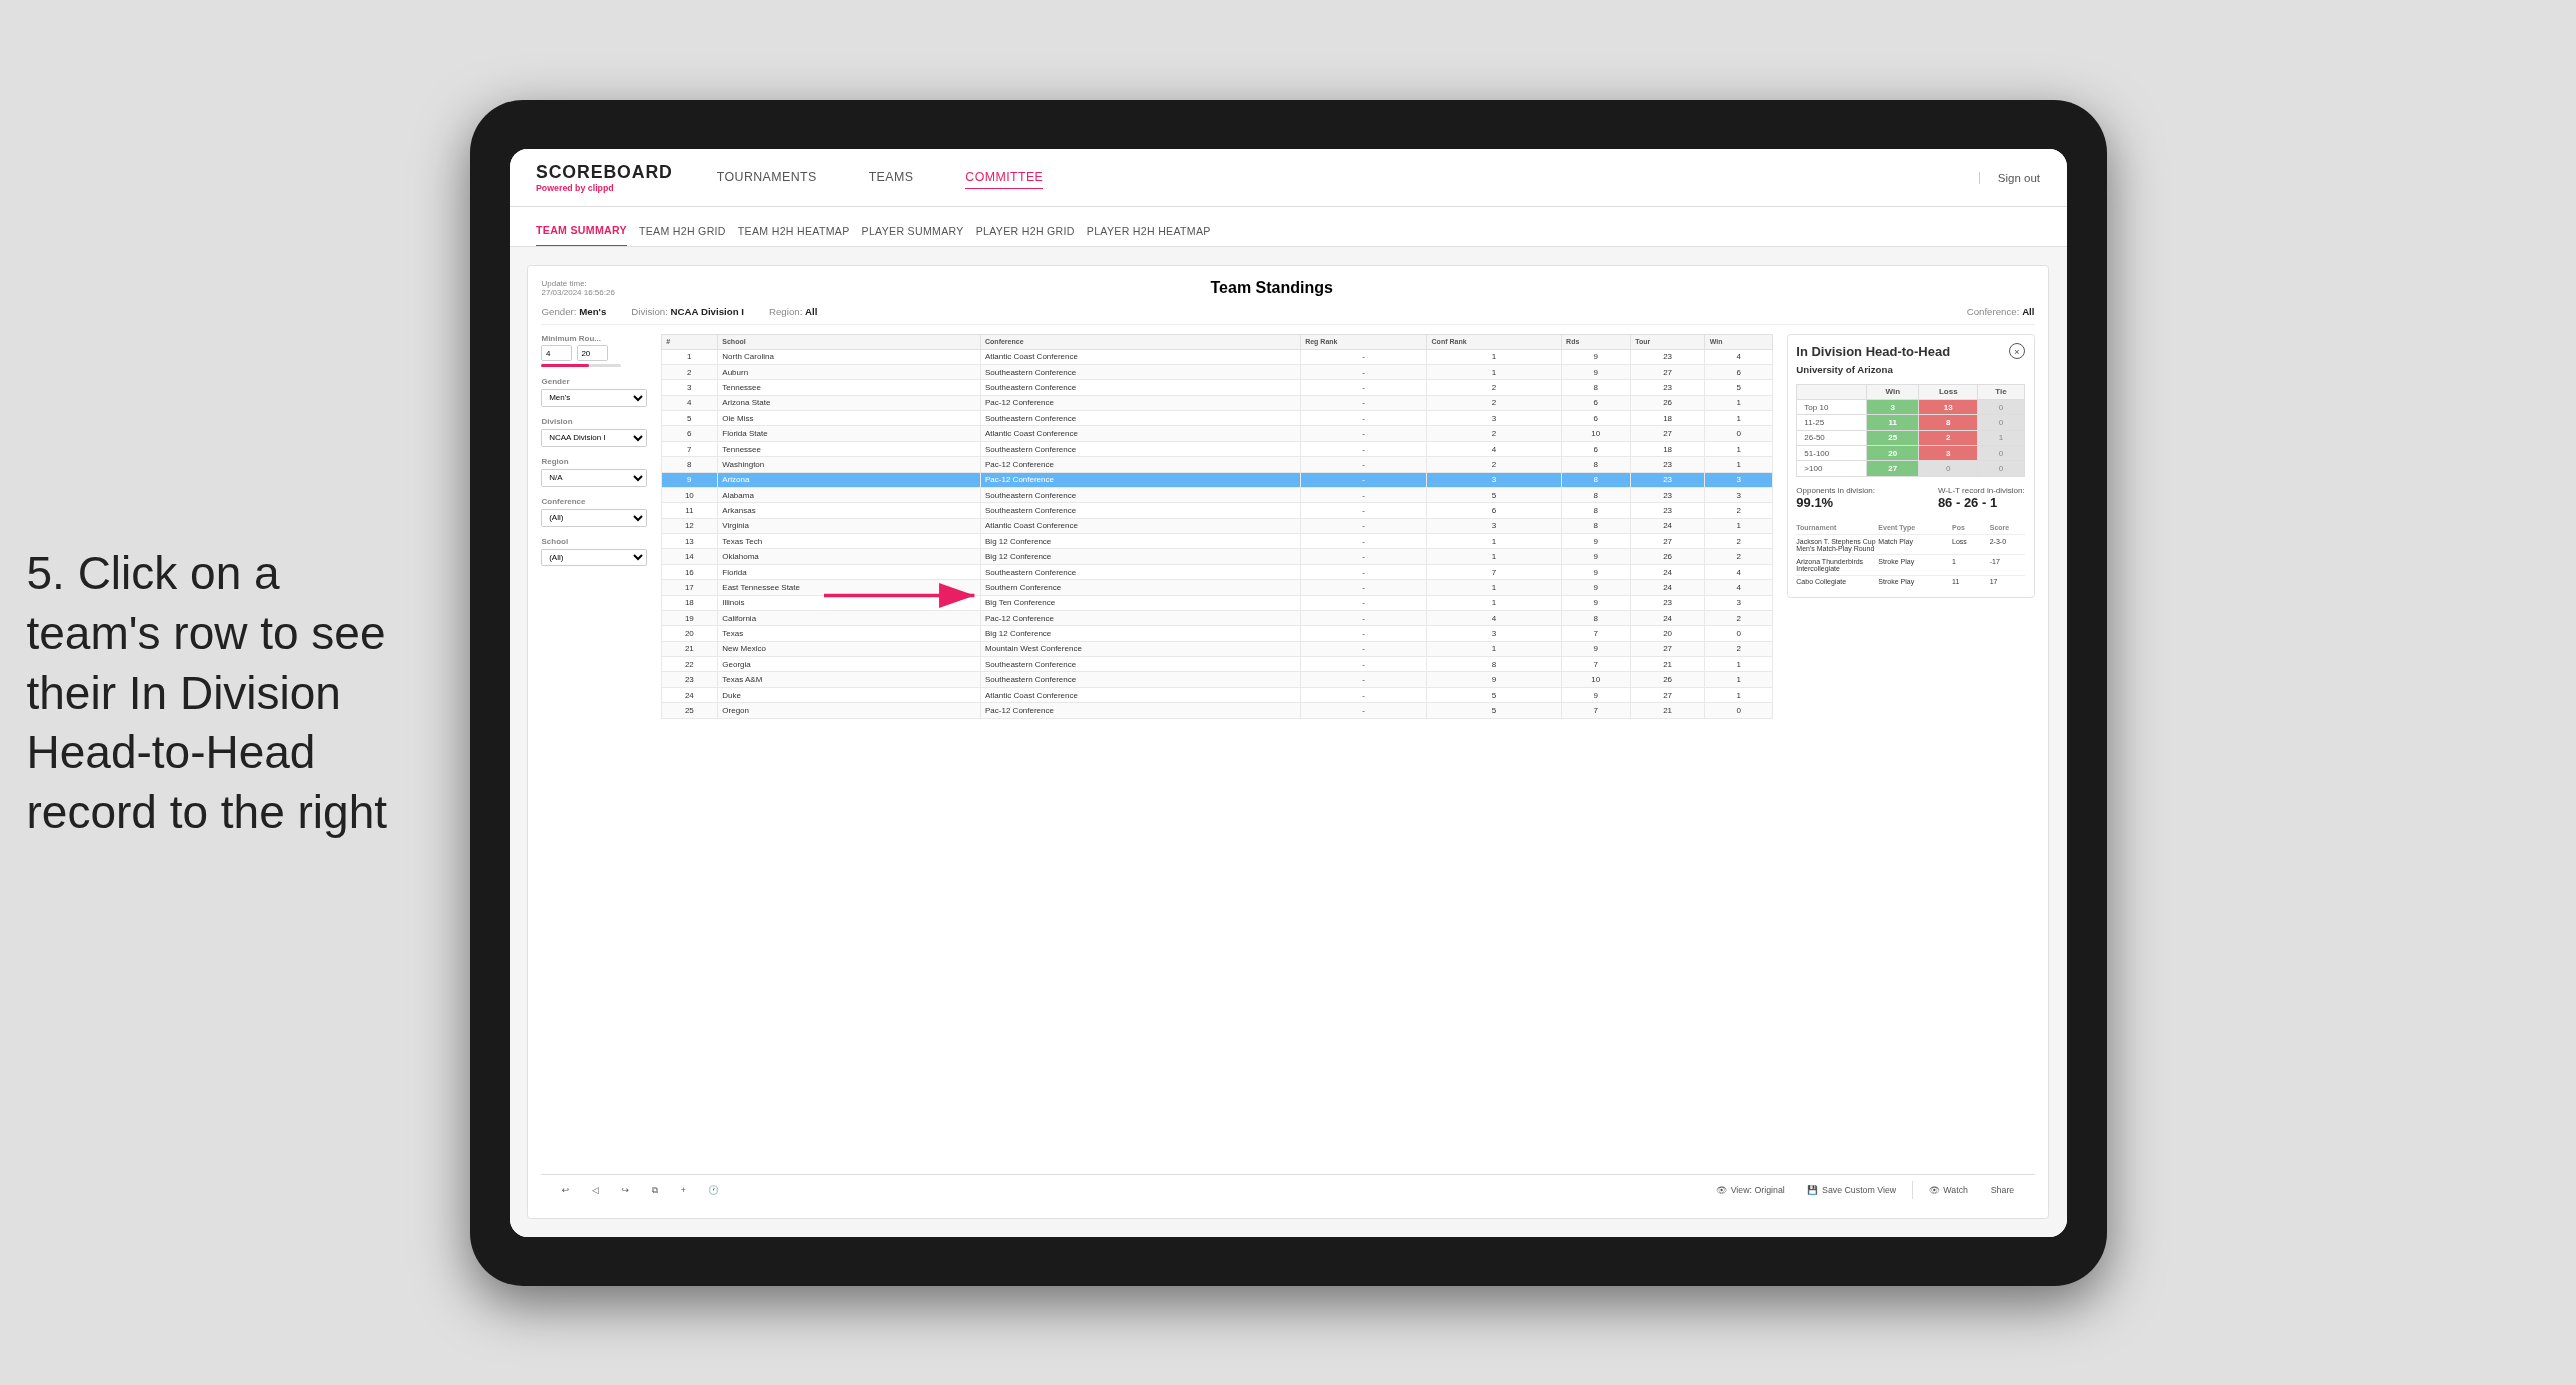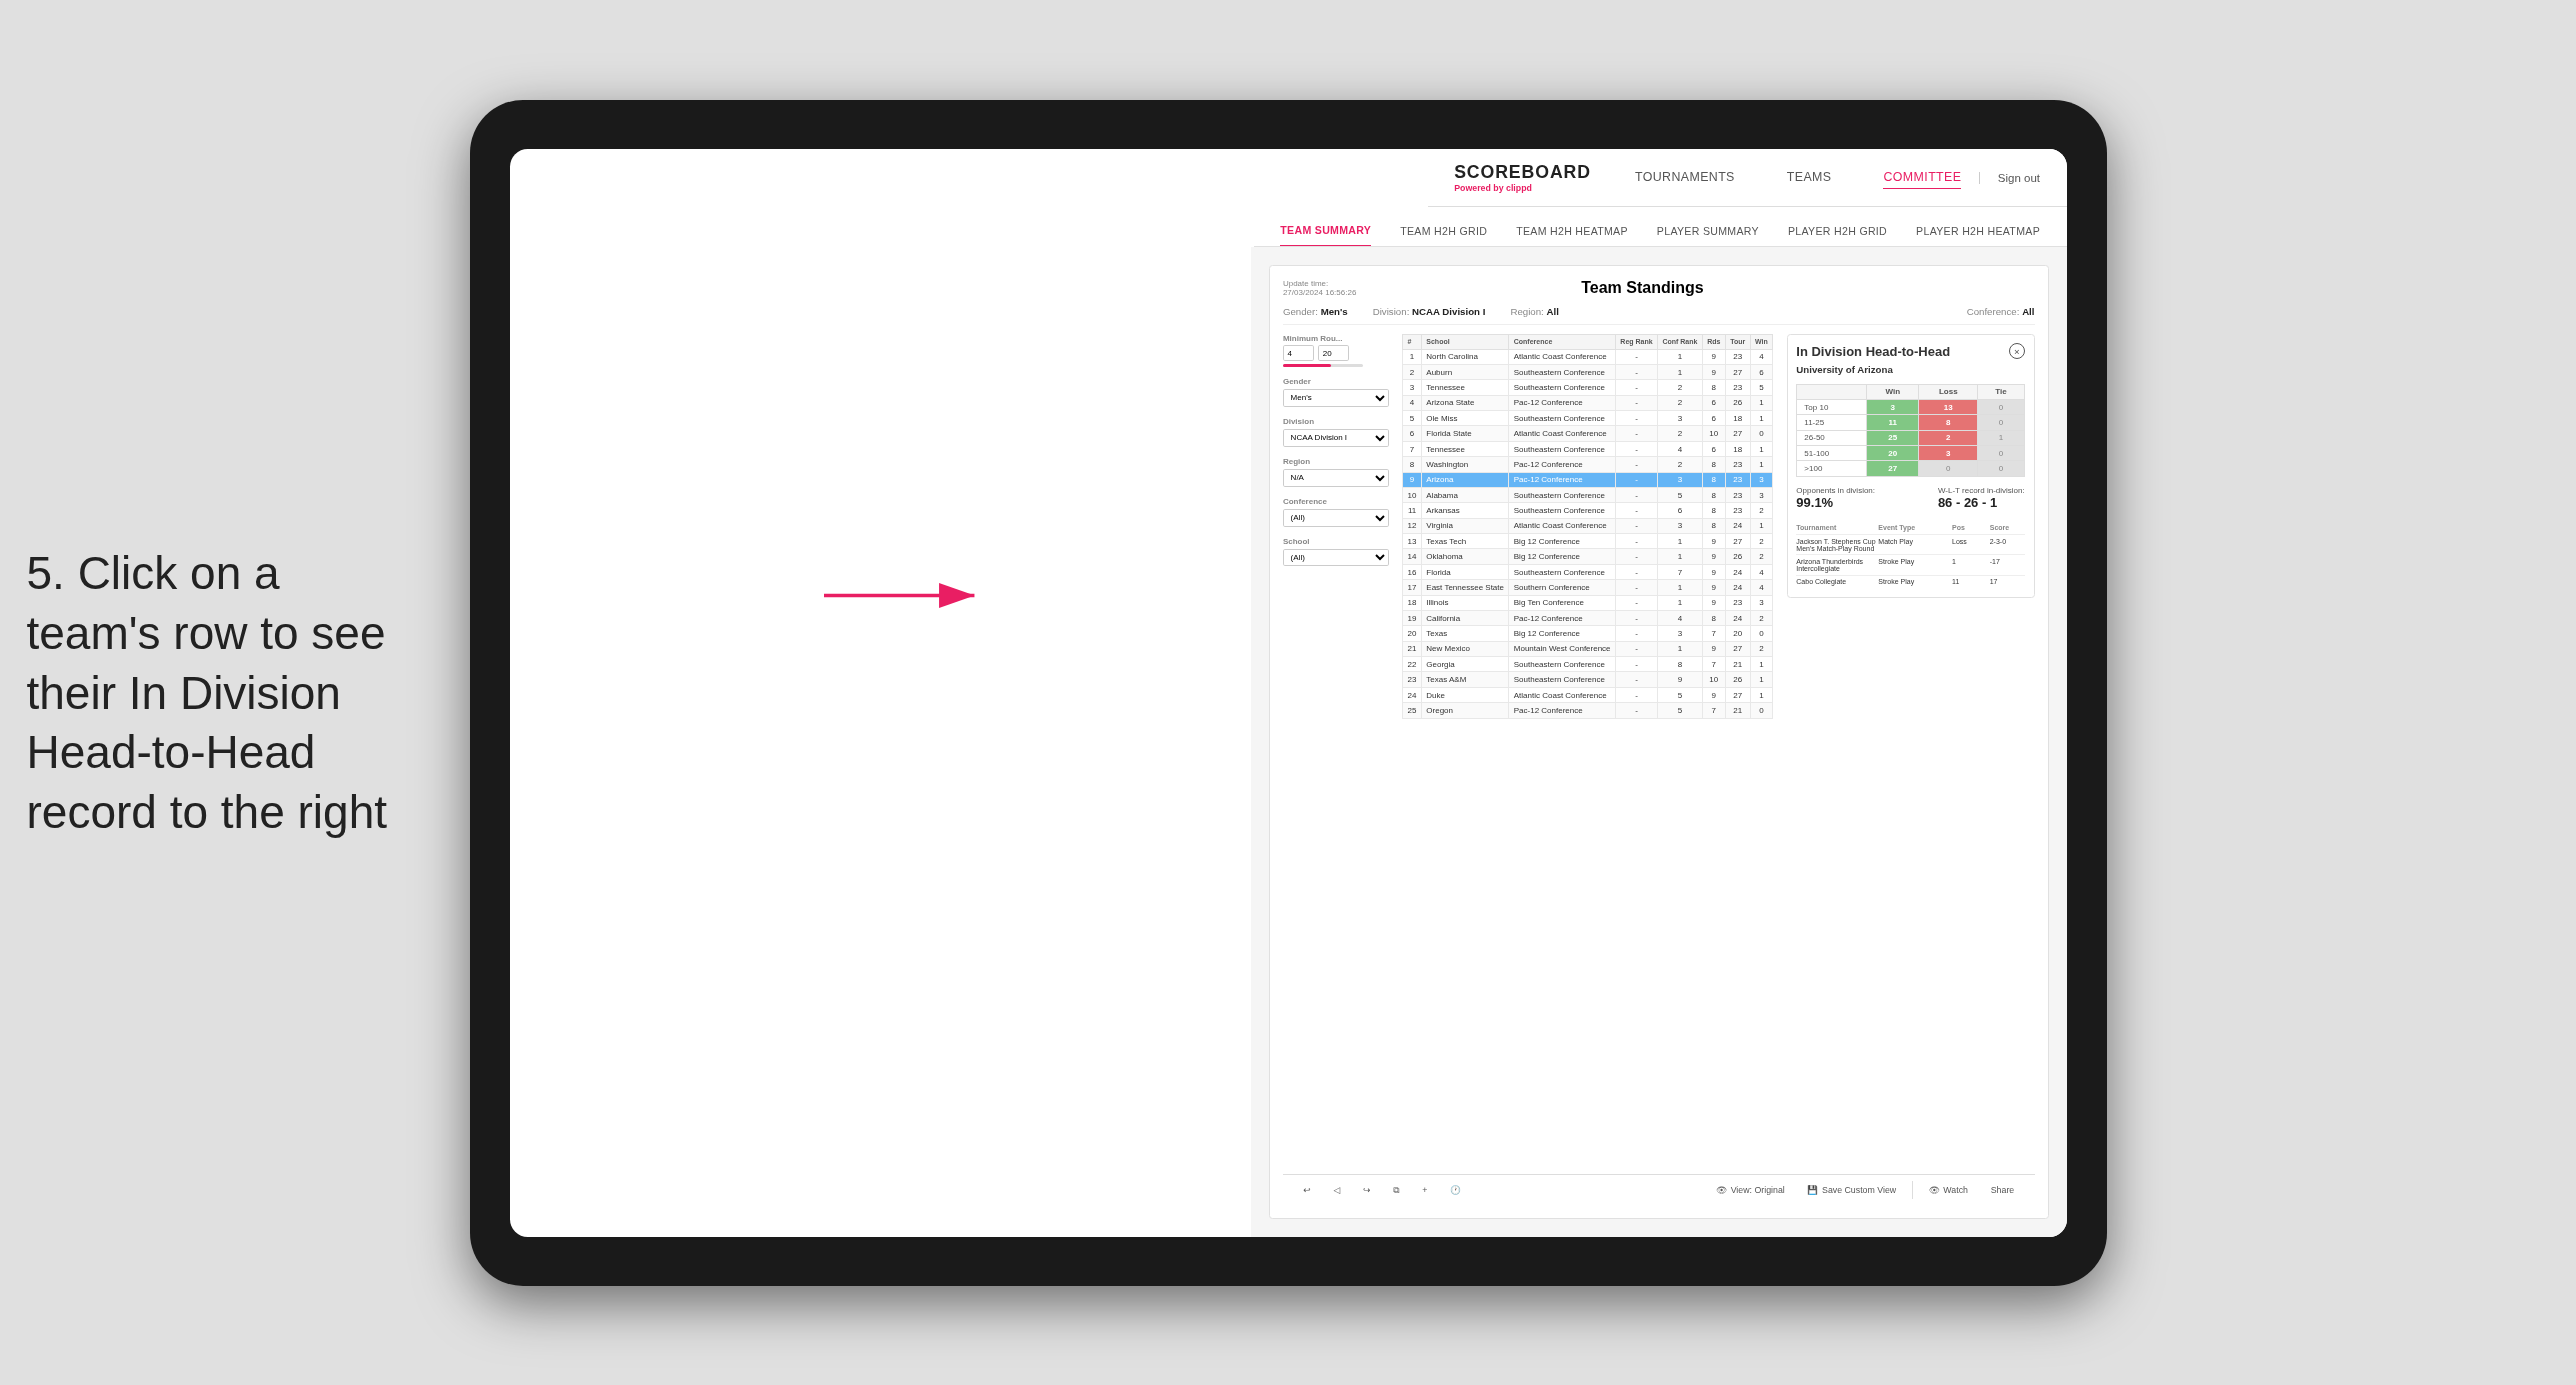--- a/index.html
+++ b/index.html
@@ -39,21 +39,20 @@
     }
 
     .tablet-screen {
       width: 100%;
       height: 100%;
       background: #fff;
       border-radius: 17.7px;
       overflow: hidden;
       display: flex;
       flex-direction: column;
-      align-items: flex-end;
     }
 
     
     .annotation-text {
       position: absolute;
       left: 26.5px;
       top: 50%;
       transform: translateY(-50%);
       font-size: 46px;
       font-weight: 400;
@@ -124,21 +123,21 @@
       padding-left: 17.7px;
       margin-left: 17.7px;
     }
 
     
     .sub-nav {
       background: #fff;
       border-bottom: 1.8px solid #e0e0e0;
       padding: 0 26.5px;
       display: flex;
-      gap: 29px;
+      gap: 12px;
       height: 40px;
       align-items: flex-end;
       flex-shrink: 0;
     }
 
     .sub-nav-item {
       font-size: 10.6px;
       color: #555;
       cursor: pointer;
       padding-bottom: 8.8px;

